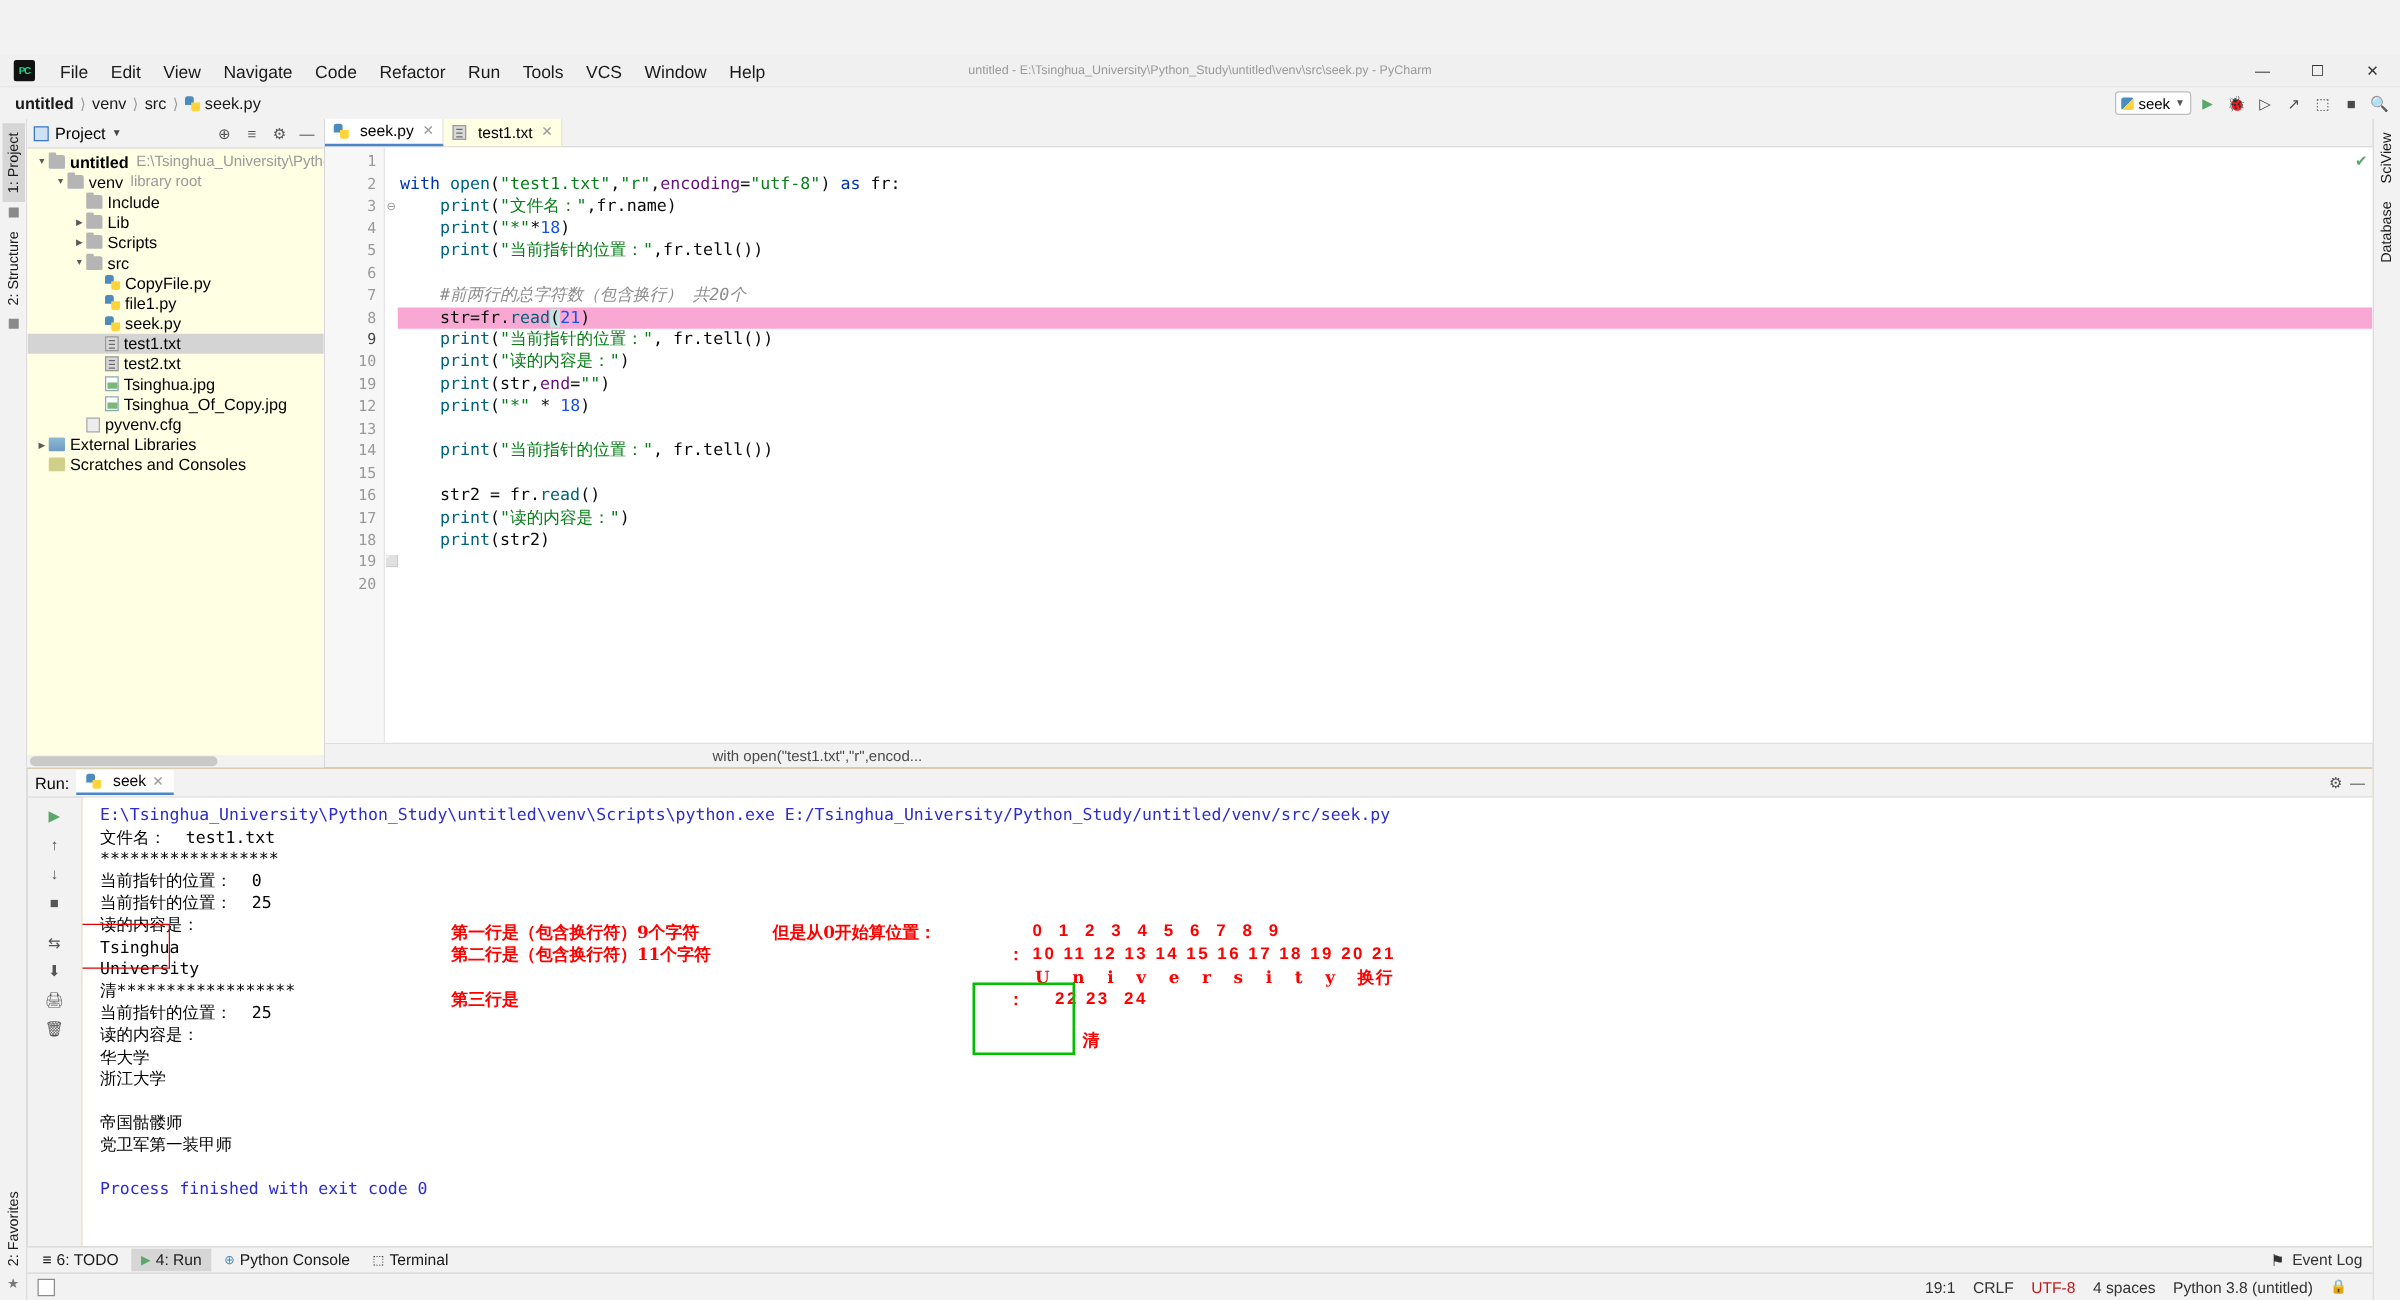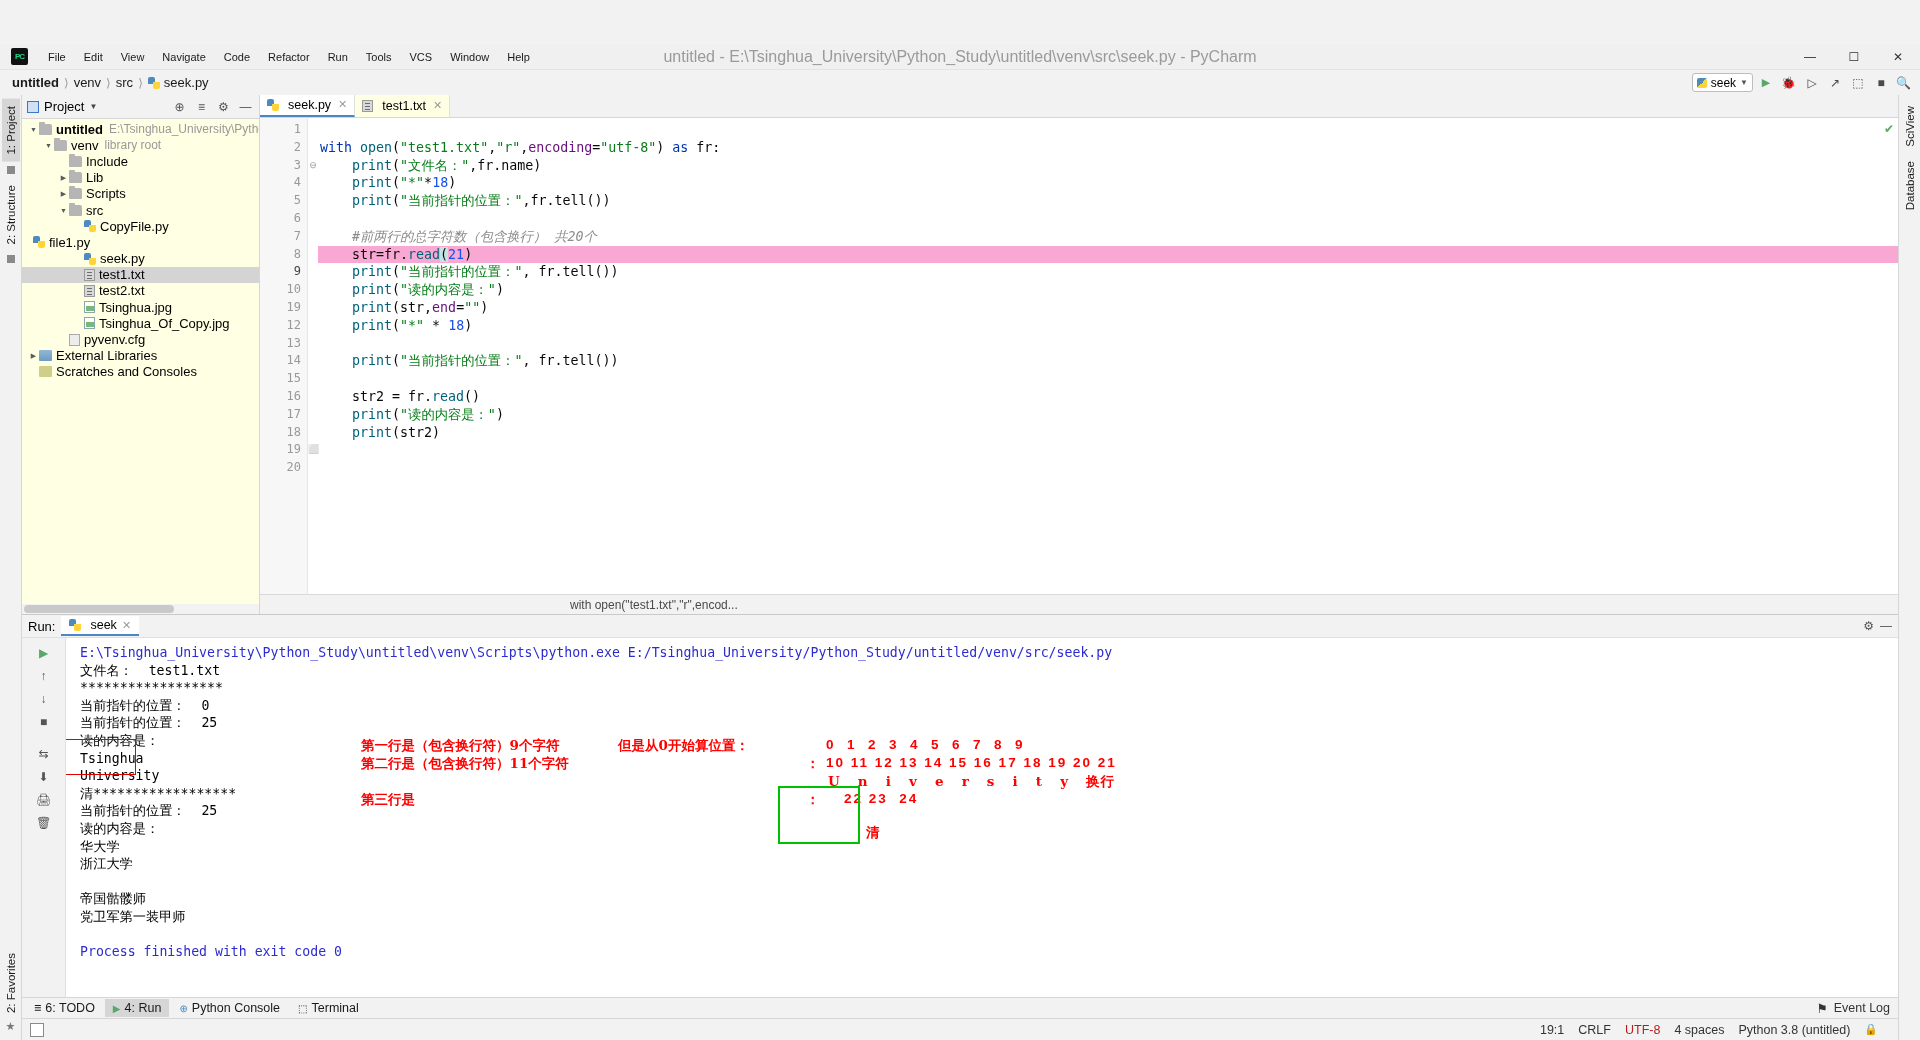--- a/index.html
+++ b/index.html
@@ -10,22 +10,22 @@
     color:#000;
     background:#f2f2f2;
   }
   .app { width:1920px; height:1040px; position:relative; background:#f2f2f2; display:flex; flex-direction:column; }
 
   
   .titlebar { height:26px; background:#f0f0f0; display:flex; align-items:center; position:relative; border-bottom:1px solid #e4e4e4;margin-top:44px; }
   .pc-logo { width:17px; height:17px; margin-left:11px; background:#111; border-radius:2px; position:relative; display:flex; align-items:center; justify-content:center; }
   .pc-logo span { color:#21d789; font-size:8px; font-weight:bold; letter-spacing:-1px; }
   .menubar { display:flex; align-items:center; margin-left:11px; }
-  .menubar .mi { padding:3px 9px; font-size:11px; color:#1a1a1a; cursor:default; }
-  .win-title { position:absolute; left:50%; transform:translateX(-50%); font-size:16px; color:#9a9a9a; white-space:nowrap; }
+  .menubar .mi { padding:3px 9px; font-size:14px; color:#1a1a1a; cursor:default; }
+  .win-title { position:absolute; left:50%; transform:translateX(-50%); font-size:10px; color:#9a9a9a; white-space:nowrap; }
   .win-ctrl { position:absolute; right:0; top:0; height:26px; display:flex; }
   .win-ctrl div { width:44px; height:26px; display:flex; align-items:center; justify-content:center; font-size:12px; color:#333; }
 
   
   .navbar { height:25px; background:#f2f2f2; display:flex; align-items:center; position:relative; }
   .crumbs { display:flex; align-items:center; margin-left:12px; font-size:13px; }
   .crumbs .c { color:#1a1a1a; }
   .crumbs .c.b { font-weight:bold; }
   .crumbs .sep { color:#9b9b9b; margin:0 5px; font-size:12px; }
   .py-ico { width:12px; height:12px; display:inline-block; position:relative; margin-right:4px; vertical-align:-2px; }
@@ -252,21 +252,21 @@
               <div class="tnode" style="padding-left: 36px;">
                 <span class="arw">▼</span>
                 <span class="fold"></span>
                 <span class="tlbl">src</span>
               </div>
               <div class="tnode" style="padding-left: 51px;">
                 <span class="arw"></span>
                 <span class="py-ico" style="margin-right: 4px;"></span>
                 <span class="tlbl">CopyFile.py</span>
               </div>
-              <div class="tnode" style="">
+              <div class="tnode" style="padding-left: 51px;">
                 <span class="arw"></span>
                 <span class="py-ico" style="margin-right: 4px;"></span>
                 <span class="tlbl">file1.py</span>
               </div>
               <div class="tnode" style="padding-left: 51px;">
                 <span class="arw"></span>
                 <span class="py-ico" style="margin-right: 4px;"></span>
                 <span class="tlbl">seek.py</span>
               </div>
               <div class="tnode sel" style="padding-left: 51px;">

